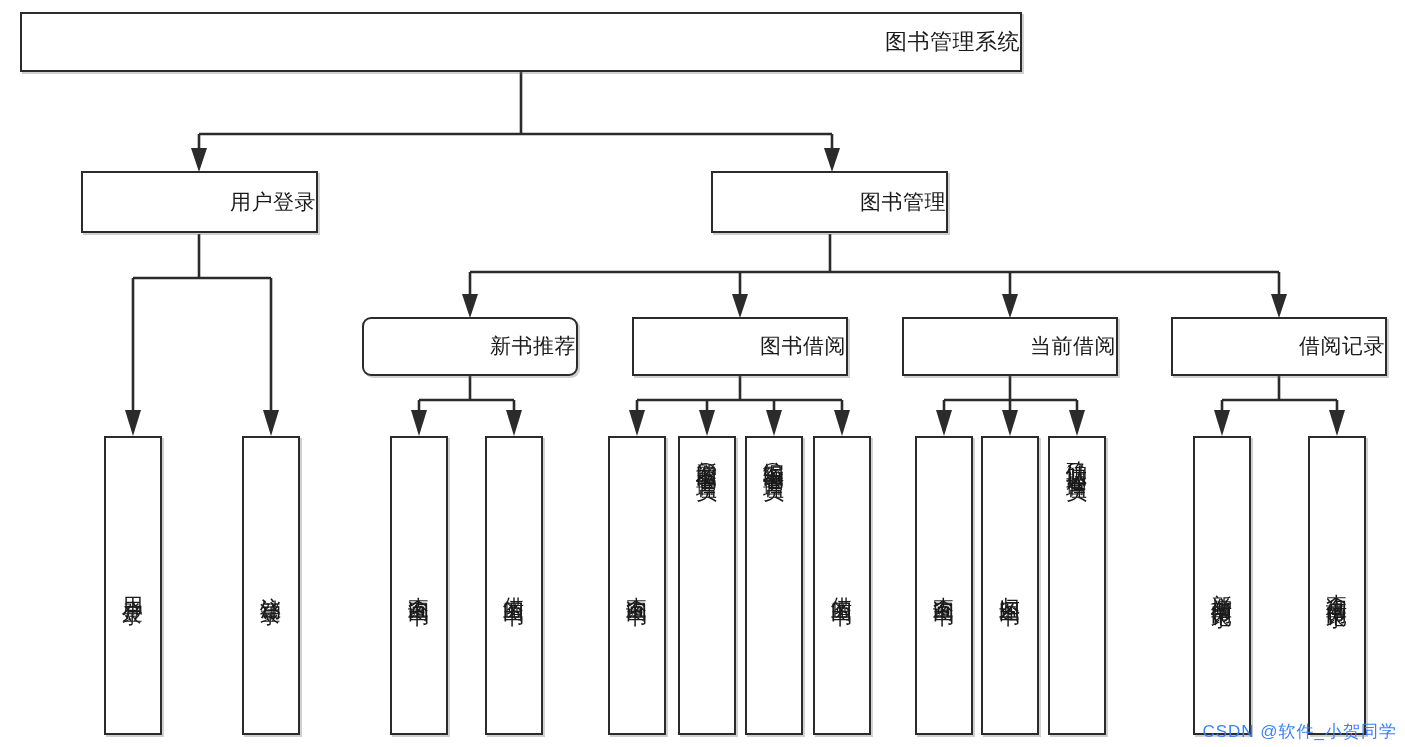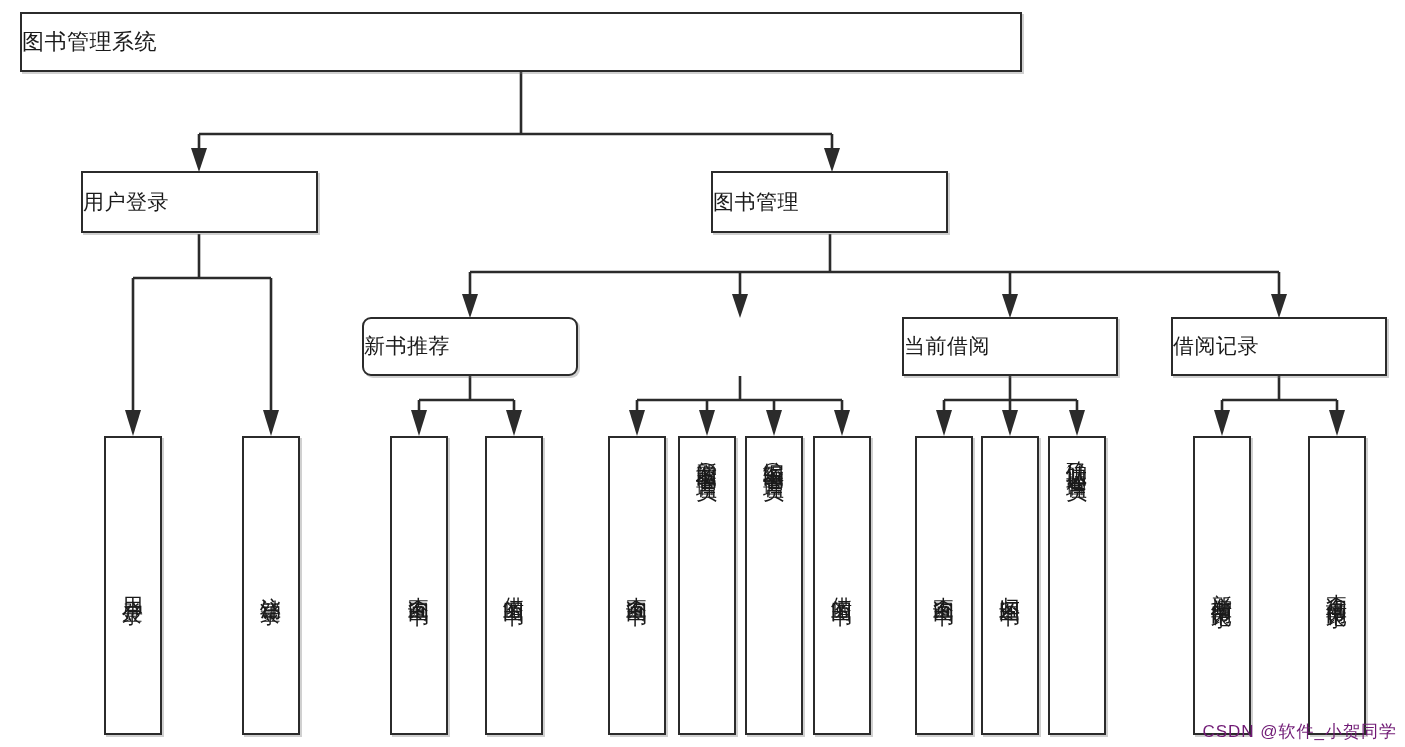--- a/index.html
+++ b/index.html
@@ -25,21 +25,21 @@
     width: 1405px;
     height: 747px;
   }
   .node-box {
     position: absolute;
     box-sizing: border-box;
     border: 2px solid #2b2b2b;
     background: #ffffff;
     display: flex;
     align-items: center;
-    justify-content: flex-start;
+    justify-content: flex-end;
     color: #1a1a1a;
     box-shadow: 2px 2px 0 rgba(120,120,120,0.35);
   }
   .node-label {
     display: block;
     text-align: center;
     line-height: 1.18;
     letter-spacing: 0.5px;
   }
   
@@ -67,21 +67,21 @@
   
   .node-box.vert.centered {
     align-items: center;
     padding-top: 0;
   }
   #watermark {
     position: absolute;
     right: 8px;
     bottom: 4px;
     font-size: 17px;
-    color: #701a75;
+    color: #3b82f6;
     letter-spacing: 1px;
     white-space: nowrap;
     user-select: none;
   }
 </style>
 </head>
 <body>
 
 <div id="diagram-canvas">
 
@@ -172,20 +172,23 @@
   </div>
 
   <div class="node-box horiz" style="left:711px; top:171px; width:237px; height:62px;">
     <span class="node-label">图书管理</span>
   </div>
 
   <div class="node-box horiz" style="left:362px; top:317px; width:216px; height:59px;border-radius:9px;">
     <span class="node-label">新书推荐</span>
   </div>
 
+  <div class="node-box horiz" style="left:632px; top:317px; width:216px; height:59px;">
+    <span class="node-label">图书借阅</span>
+  </div>
 
   <div class="node-box horiz" style="left:1171px; top:317px; width:216px; height:59px;">
     <span class="node-label">借阅记录</span>
   </div>
 
   <div class="node-box horiz" style="left:902px; top:317px; width:216px; height:59px;">
     <span class="node-label">当前借阅</span>
   </div>
 
   <div class="node-box vert centered" style="left:104px; top:436px; width:58px; height:299px;">

